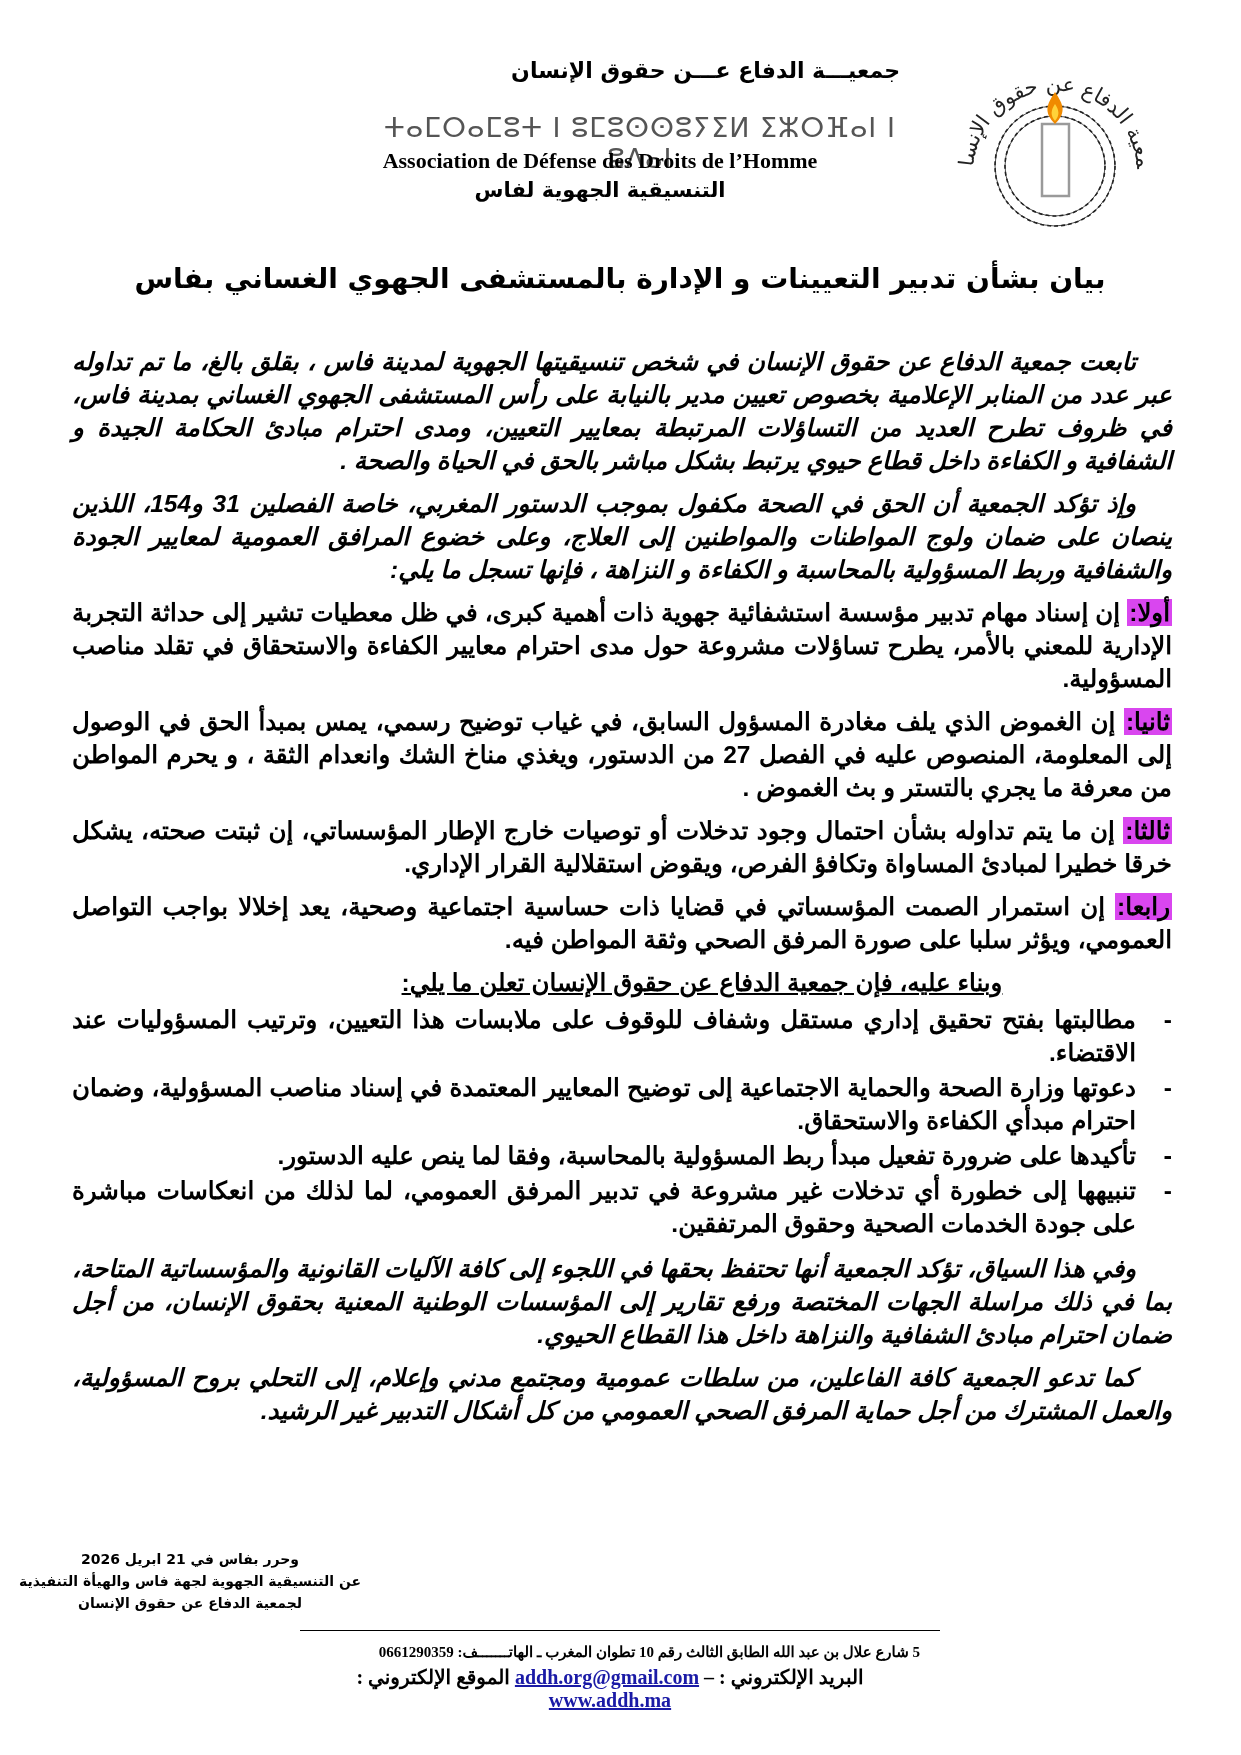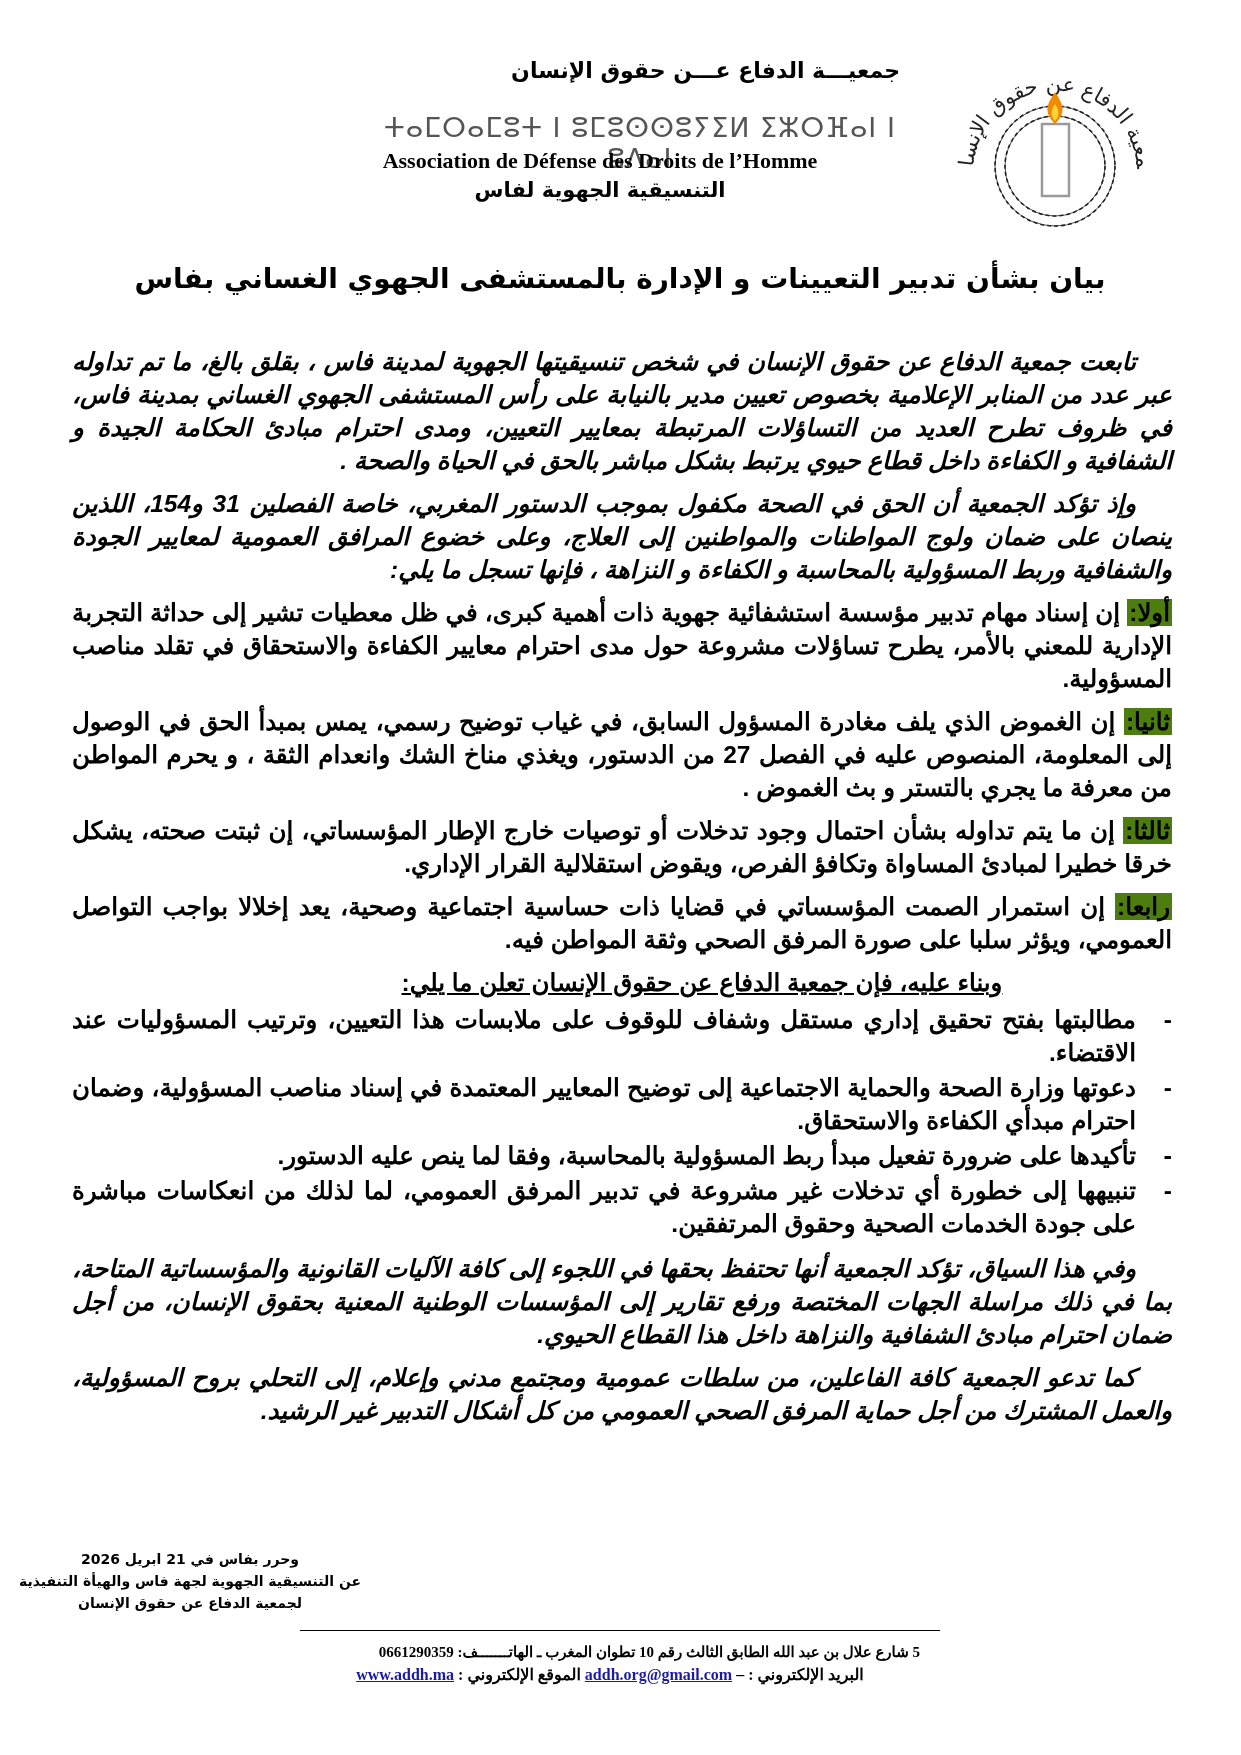--- a/index.html
+++ b/index.html
@@ -20,37 +20,37 @@
 
   
   .doc-title { position: absolute; left: 120px; width: 1000px; top: 262px; text-align: center; direction: rtl;
     font-family: "DejaVu Sans", sans-serif; font-weight: bold; font-size: 28px; }
 
   
   .body-wrap { position: absolute; left: 72px; width: 1100px; top: 345px; direction: rtl;
     font-family: "Liberation Sans", sans-serif; font-weight: bold; font-size: 24.5px; line-height: 33px; text-align: justify; }
   .para { margin: 0 0 10px 0; text-indent: 36px; font-style: italic; }
   .point { margin: 0 0 10px 0; padding-right: 0; }
-  .point .label { background: #4d7c0f; padding: 0 2px; }
+  .point .label { background: #d946ef; padding: 0 2px; }
   .point .rest { }
   .declare-heading { text-decoration: underline; text-align: center; padding-left: 160px; margin: 2px 0 4px 0; }
   .bullets { list-style: none; margin: 0 0 12px 0; padding: 0; }
   .bullets li { position: relative; padding-right: 36px; margin-bottom: 2px; }
   .bullets li .dash { position: absolute; right: 0; top: 0; }
 
   
   .signature { position: absolute; left: 10px; width: 360px; top: 1548px; direction: rtl; text-align: center;
     font-family: "DejaVu Sans", sans-serif; font-weight: bold; font-size: 14px; line-height: 22px; }
 
   
   .footer-rule { position: absolute; left: 300px; width: 640px; top: 1630px; border-top: 1.5px solid #000; }
   .footer-address { position: absolute; left: 300px; width: 620px; top: 1643px; direction: rtl;
     font-family: "Liberation Serif", serif; font-weight: bold; font-size: 15px; }
   .footer-contacts { position: absolute; left: 300px; width: 620px; top: 1665px; text-align: center; direction: rtl;
-    font-family: "Liberation Serif", serif; font-weight: bold; font-size: 16px; }
+    font-family: "Liberation Serif", serif; font-weight: bold; font-size: 20px; }
   .footer-contacts a { color: #1a1aa6; text-decoration: underline; }
 </style>
 </head>
 <body>
 
 <div class="page">
 
   <div class="hdr-ar-title">جمعيـــة الدفاع عـــن حقوق الإنسان</div>
   <div class="hdr-tifinagh">ⵜⴰⵎⵔⴰⵎⵓⵜ ⵏ ⵓⵎⵓⵙⵙⵓⵢⵉⵍ ⵉⵣⵔⴼⴰⵏ ⵏ ⵓⴷⴰⵏ</div>
   <div class="hdr-fr">Association de Défense des Droits de l’Homme</div>

